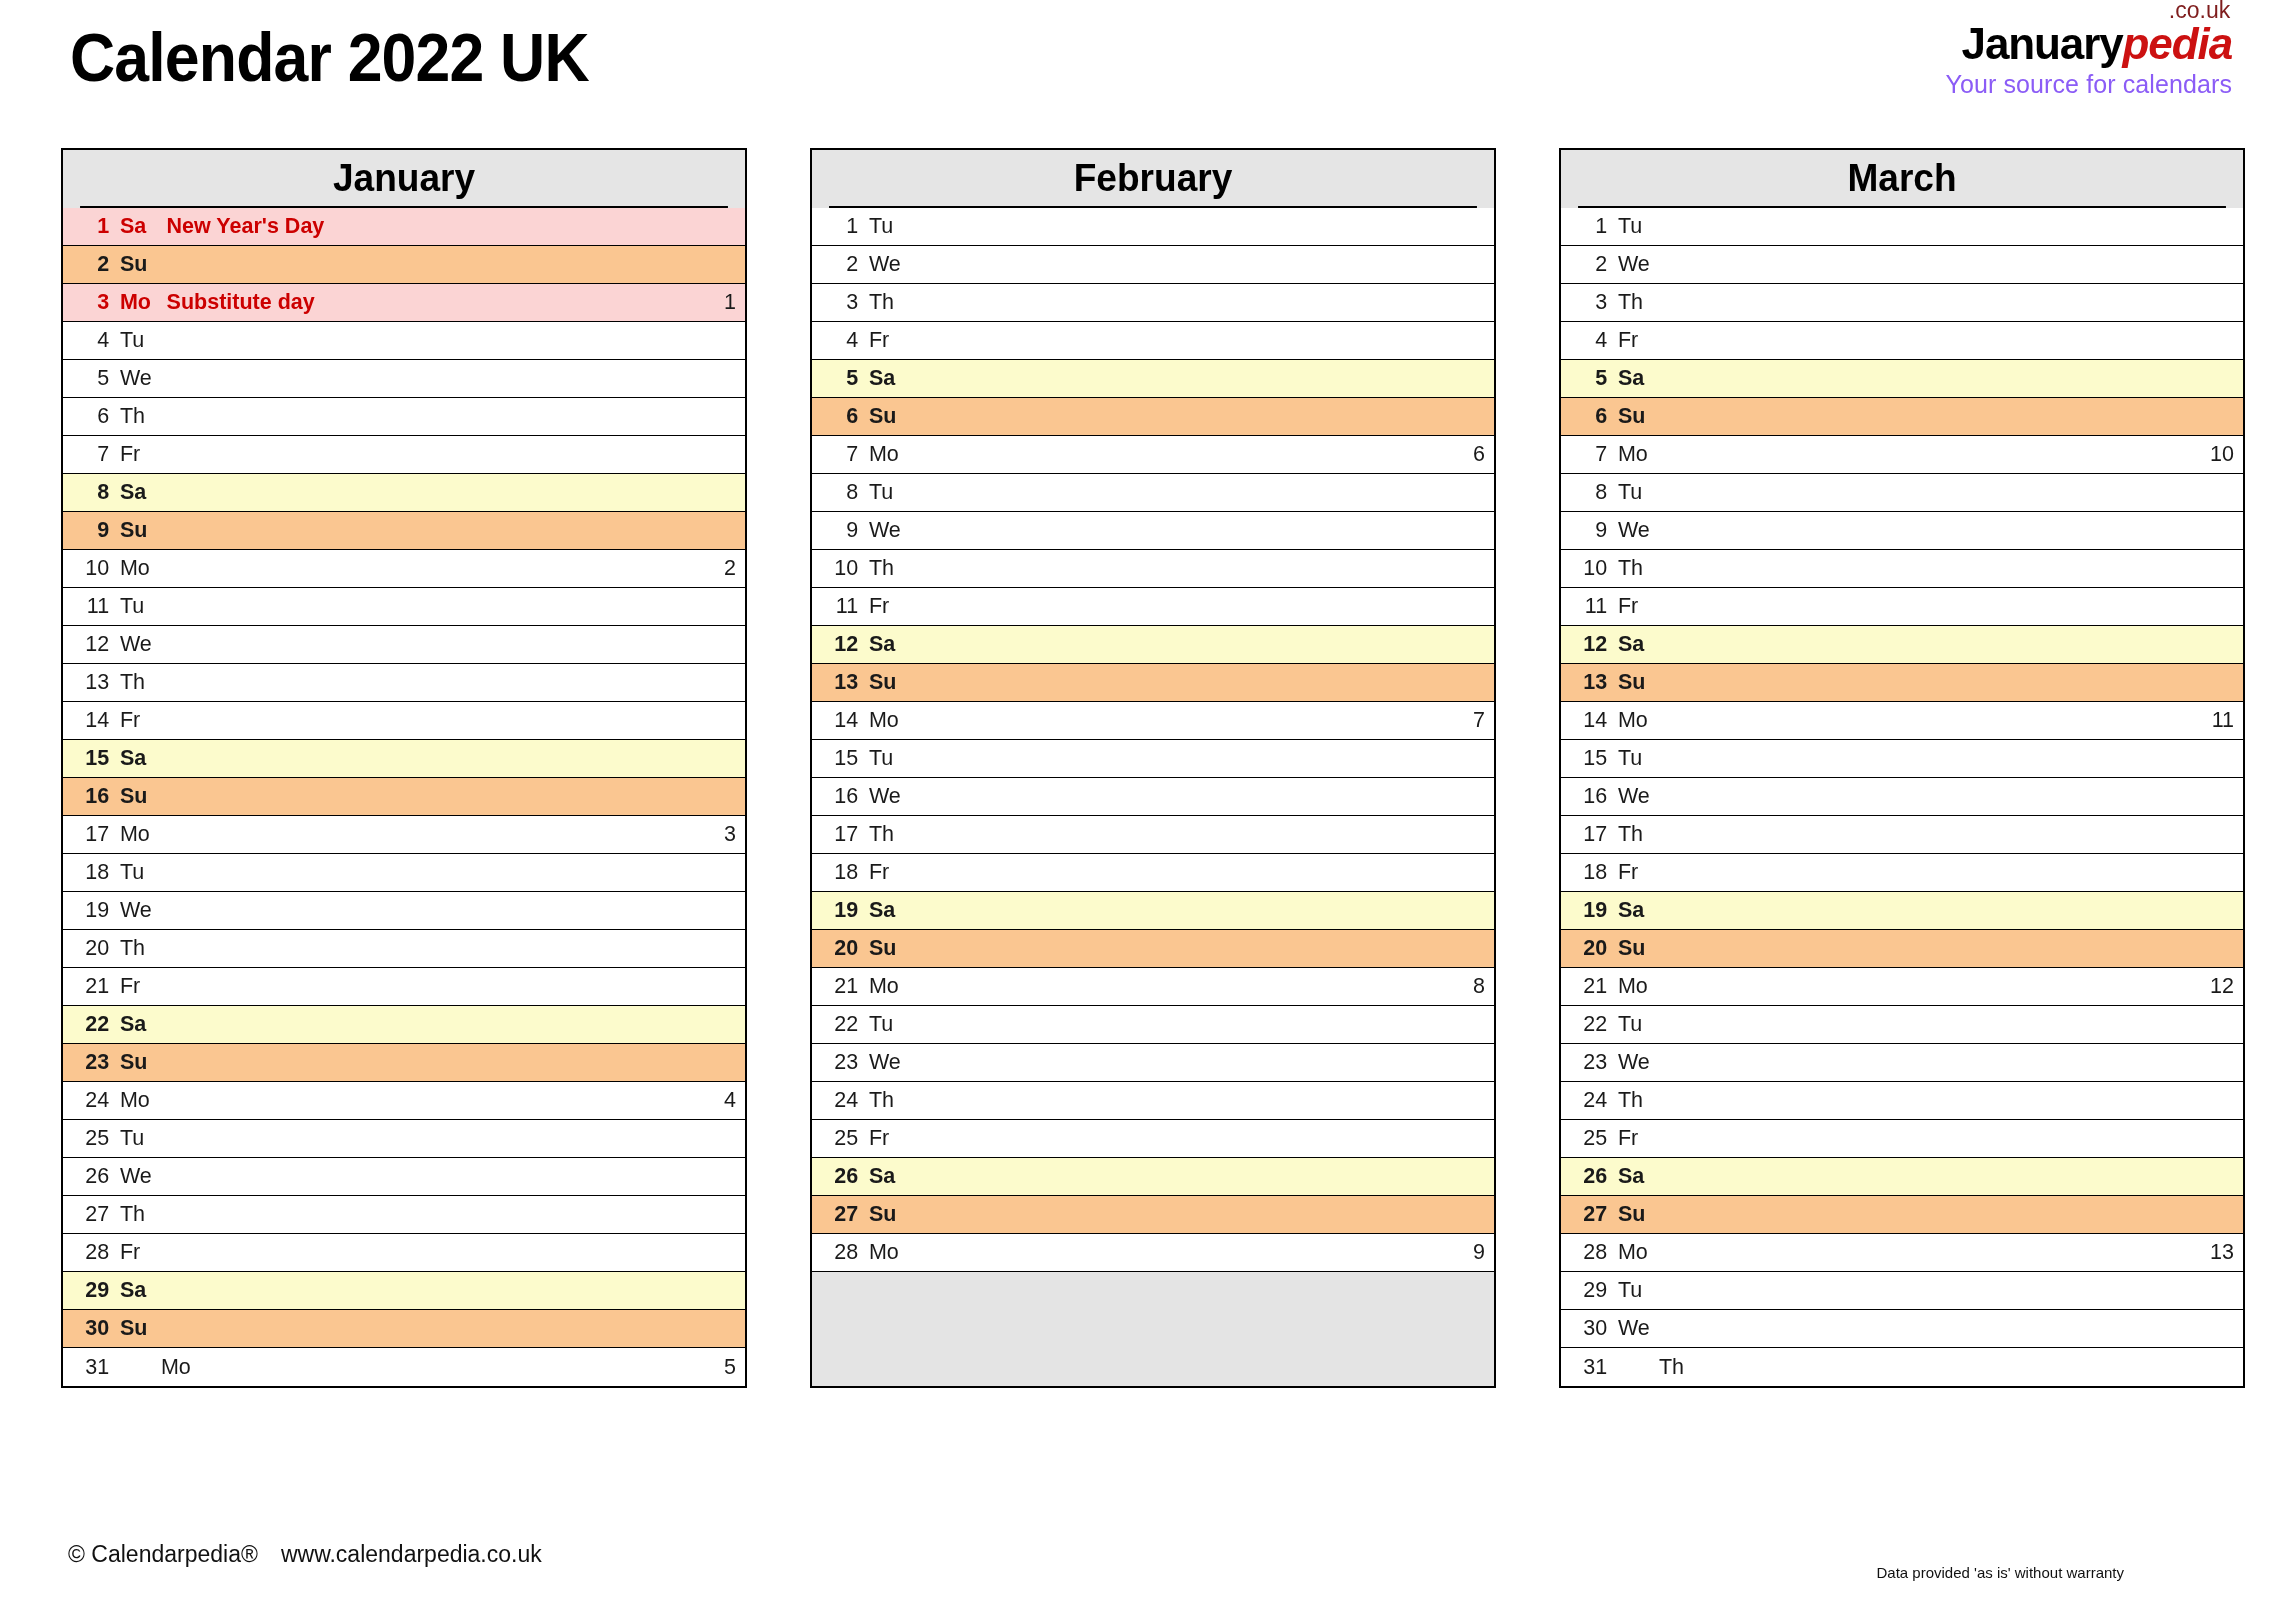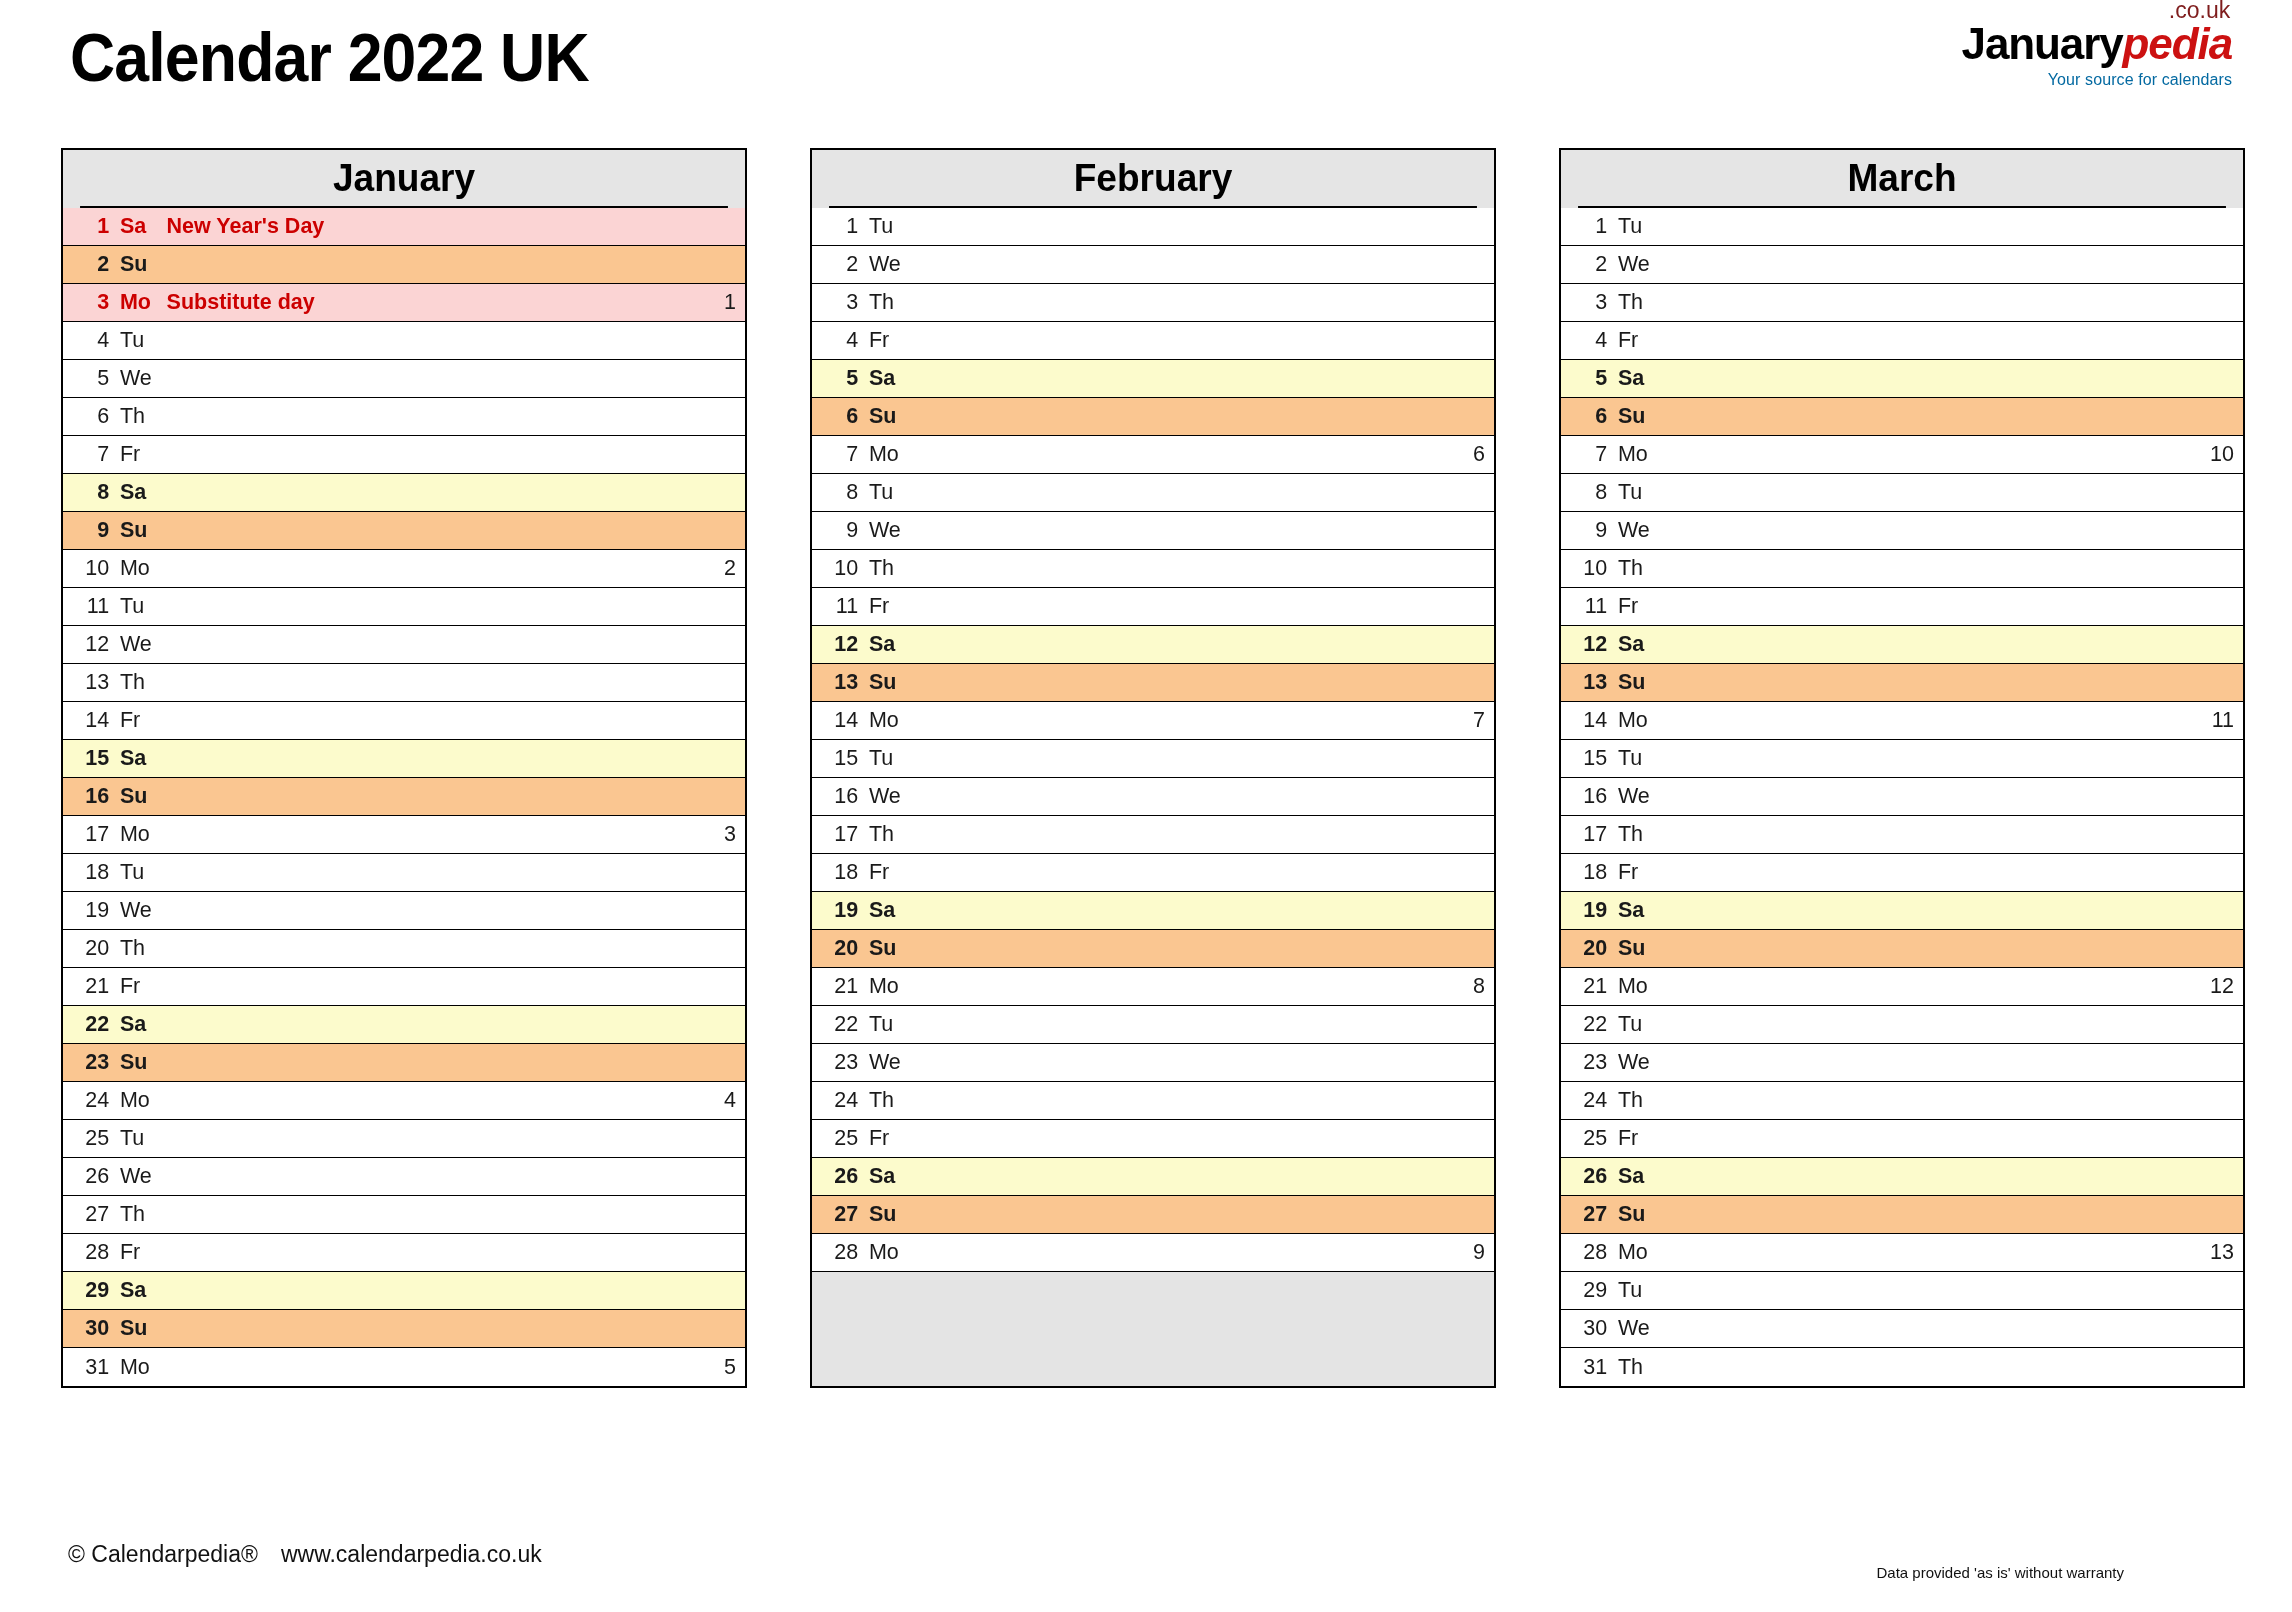--- a/index.html
+++ b/index.html
@@ -58,22 +58,22 @@
     right: 1.8px;
     top: -22.4px;
     font-size: 23px;
     font-weight: normal;
     font-style: normal;
     color: #7f1d1d;
     letter-spacing: 0;
   }
   .brand-tagline {
     margin-top: 6.3px;
-    font-size: 16px;
-    color: #0369a1;
+    font-size: 25px;
+    color: #8b5cf6;
     letter-spacing: 0.1px;
   }
 
   
   .months {
     position: absolute;
     left: 0;
     top: 148px;
     width: 2293px;
     display: flex;
@@ -105,21 +105,21 @@
     align-items: center;
     height: 38px;
     box-sizing: border-box;
     border-bottom: 1.8px solid #000000;
     background: #ffffff;
     padding: 0 9px 0 7.2px;
     font-size: 21.5px;
     color: #1a1a1a;
     white-space: nowrap;
   }
-  .day-row:last-child { border-bottom: none; }
+  .day-row:last-child { border-bottom: none; gap: 41px; }
 
   .day-row.sat { background: #fcfbcc; font-weight: bold; }
   .day-row.sun { background: #fac691; font-weight: bold; }
   .day-row.holiday { background: #fbd4d4; color: #cc0000; font-weight: bold; }
 
   .d-num {
     width: 39px;
     text-align: right;
     flex: 0 0 39px;
   }

